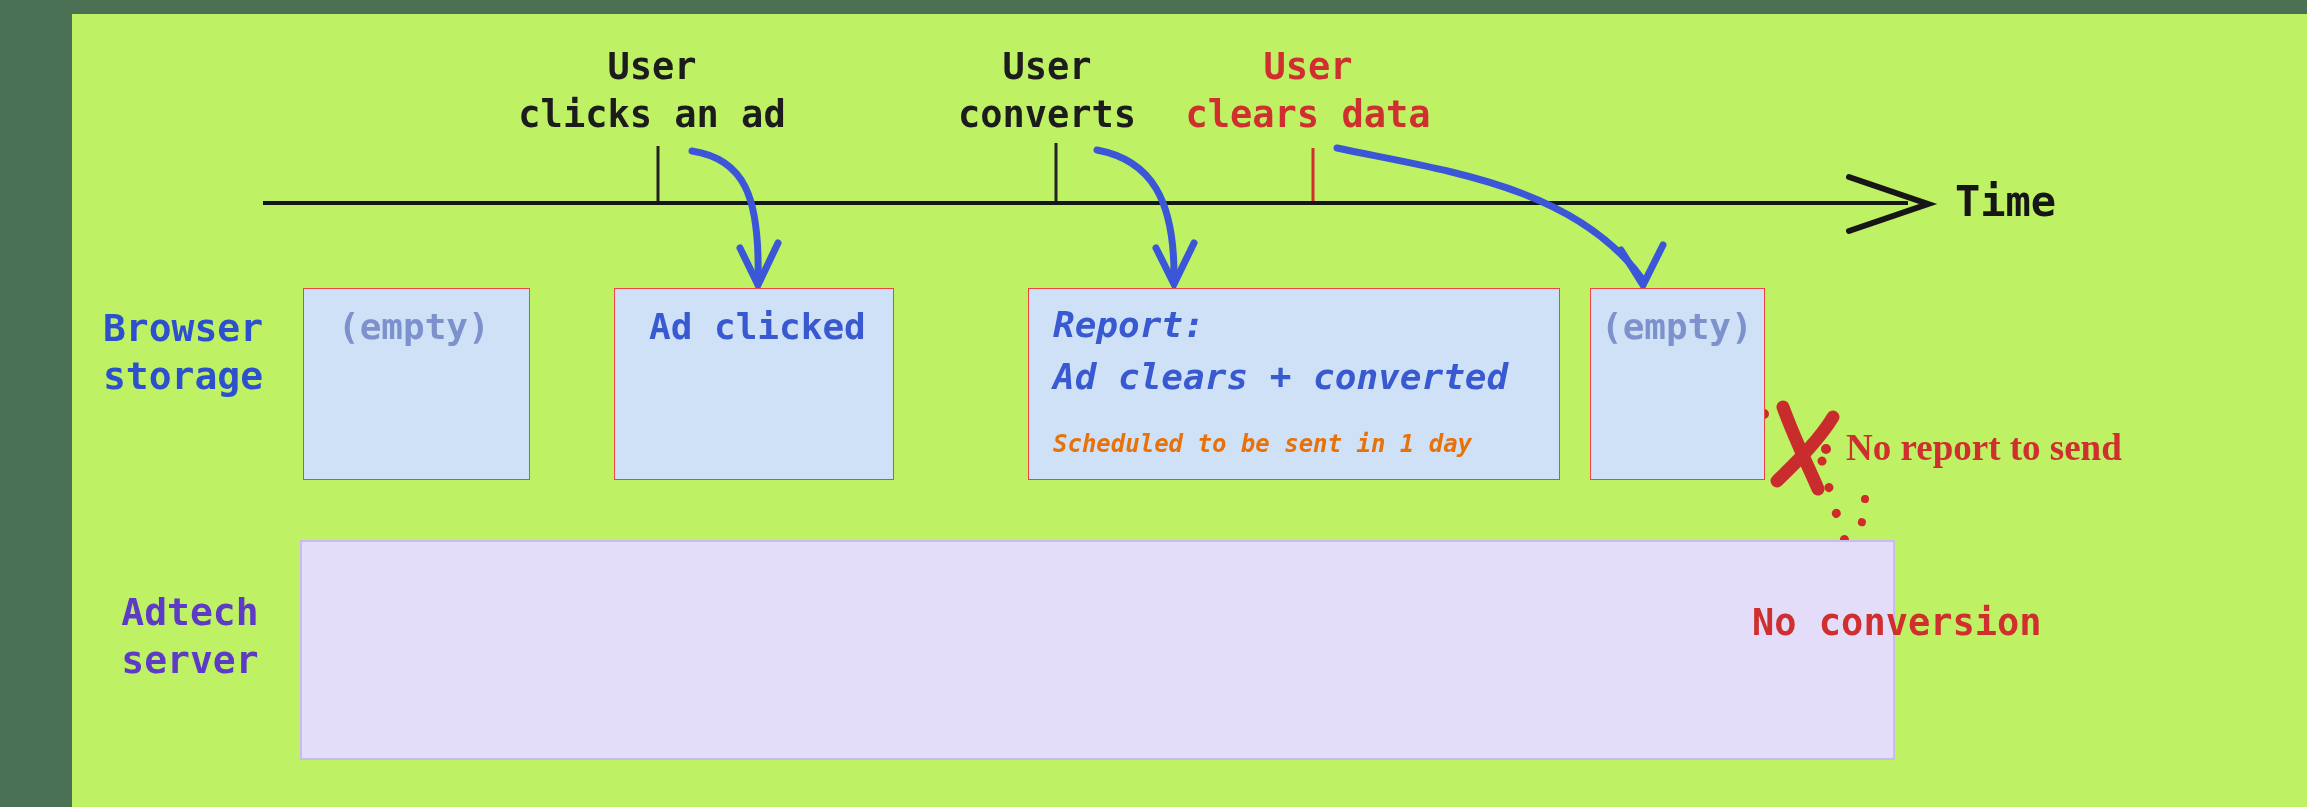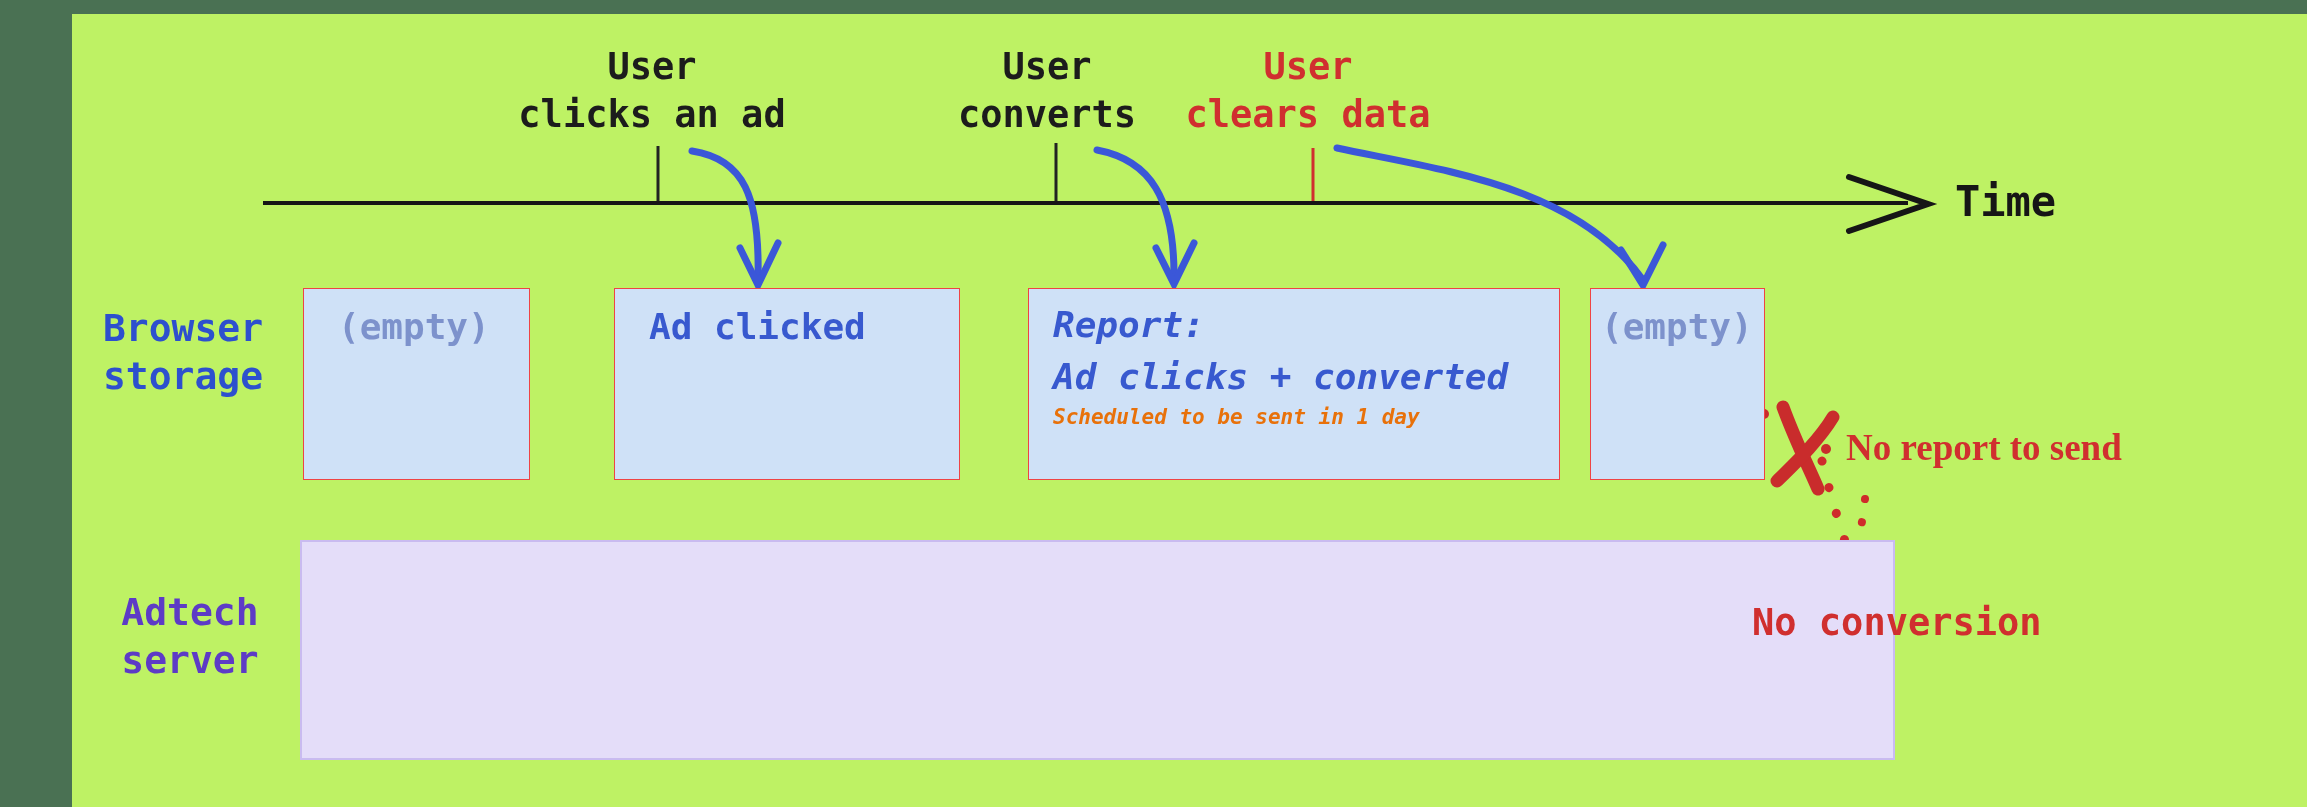--- a/index.html
+++ b/index.html
@@ -26,27 +26,27 @@
   }
   .side-label.browser { left:183px; top:304px; color:#2d50ce; }
   .side-label.adtech  { left:190px; top:588px; color:#5d3bc6; }
 
   .sbox {
     position:absolute; top:288px; height:192px; box-sizing:border-box;
     background:#cfe1f7; border:1px solid #ef4444;
     padding:16px 8px 0 34px; font-size:36px; line-height:44px; white-space:nowrap;
   }
   .sbox.b1 { left:303px;  width:227px; }
-  .sbox.b2 { left:614px;  width:346px; }
+  .sbox.b2 { left:614px;  width:280px; }
   .sbox.b3 { left:1028px; width:532px; padding-top:14px; padding-left:24px;font-style:italic; }
   .sbox.b4 { left:1590px; width:175px; padding-left:10px; }
   .txt-muted { color:#7d92cc; }
   .txt-blue  { color:#3859cf; }
   .sbox .subtitle { margin-top:8px; }
-  .sbox .note { margin-top:2px; font-size:21px; line-height:32px; color:#e8710a; }
+  .sbox .note { margin-top:29px; font-size:24px; line-height:32px; color:#e8710a; }
 
   .adtech-box {
     position:absolute; left:300px; top:540px; width:1595px; height:220px;
     box-sizing:border-box; background:#e4ddf9; border:2px solid #c9bbf0;
   }
 
   .alert { position:absolute; color:#d02f2f; font-size:37px; line-height:48px; white-space:nowrap; }
   .alert.no-report { left:1846px; top:424px;font-family:Liberation Serif, serif; }
   .alert.no-conv   { left:1752px; top:599px; }
 </style>
@@ -113,21 +113,21 @@
   </div>
 
   <div class="sbox b1">
     <span class="txt-muted">(empty)</span>
   </div>
   <div class="sbox b2">
     <span class="txt-blue">Ad clicked</span>
   </div>
   <div class="sbox b3">
     <div class="txt-blue">Report:</div>
-    <div class="txt-blue subtitle">Ad clicks + converted</div>
+    <div class="txt-blue subtitle">Ad clears + converted</div>
     <div class="note">Scheduled to be sent in 1 day</div>
   </div>
   <div class="sbox b4">
     <span class="txt-muted">(empty)</span>
   </div>
 
   <div class="adtech-box"></div>
 
   <div class="alert no-report">No report to send</div>
   <div class="alert no-conv">

